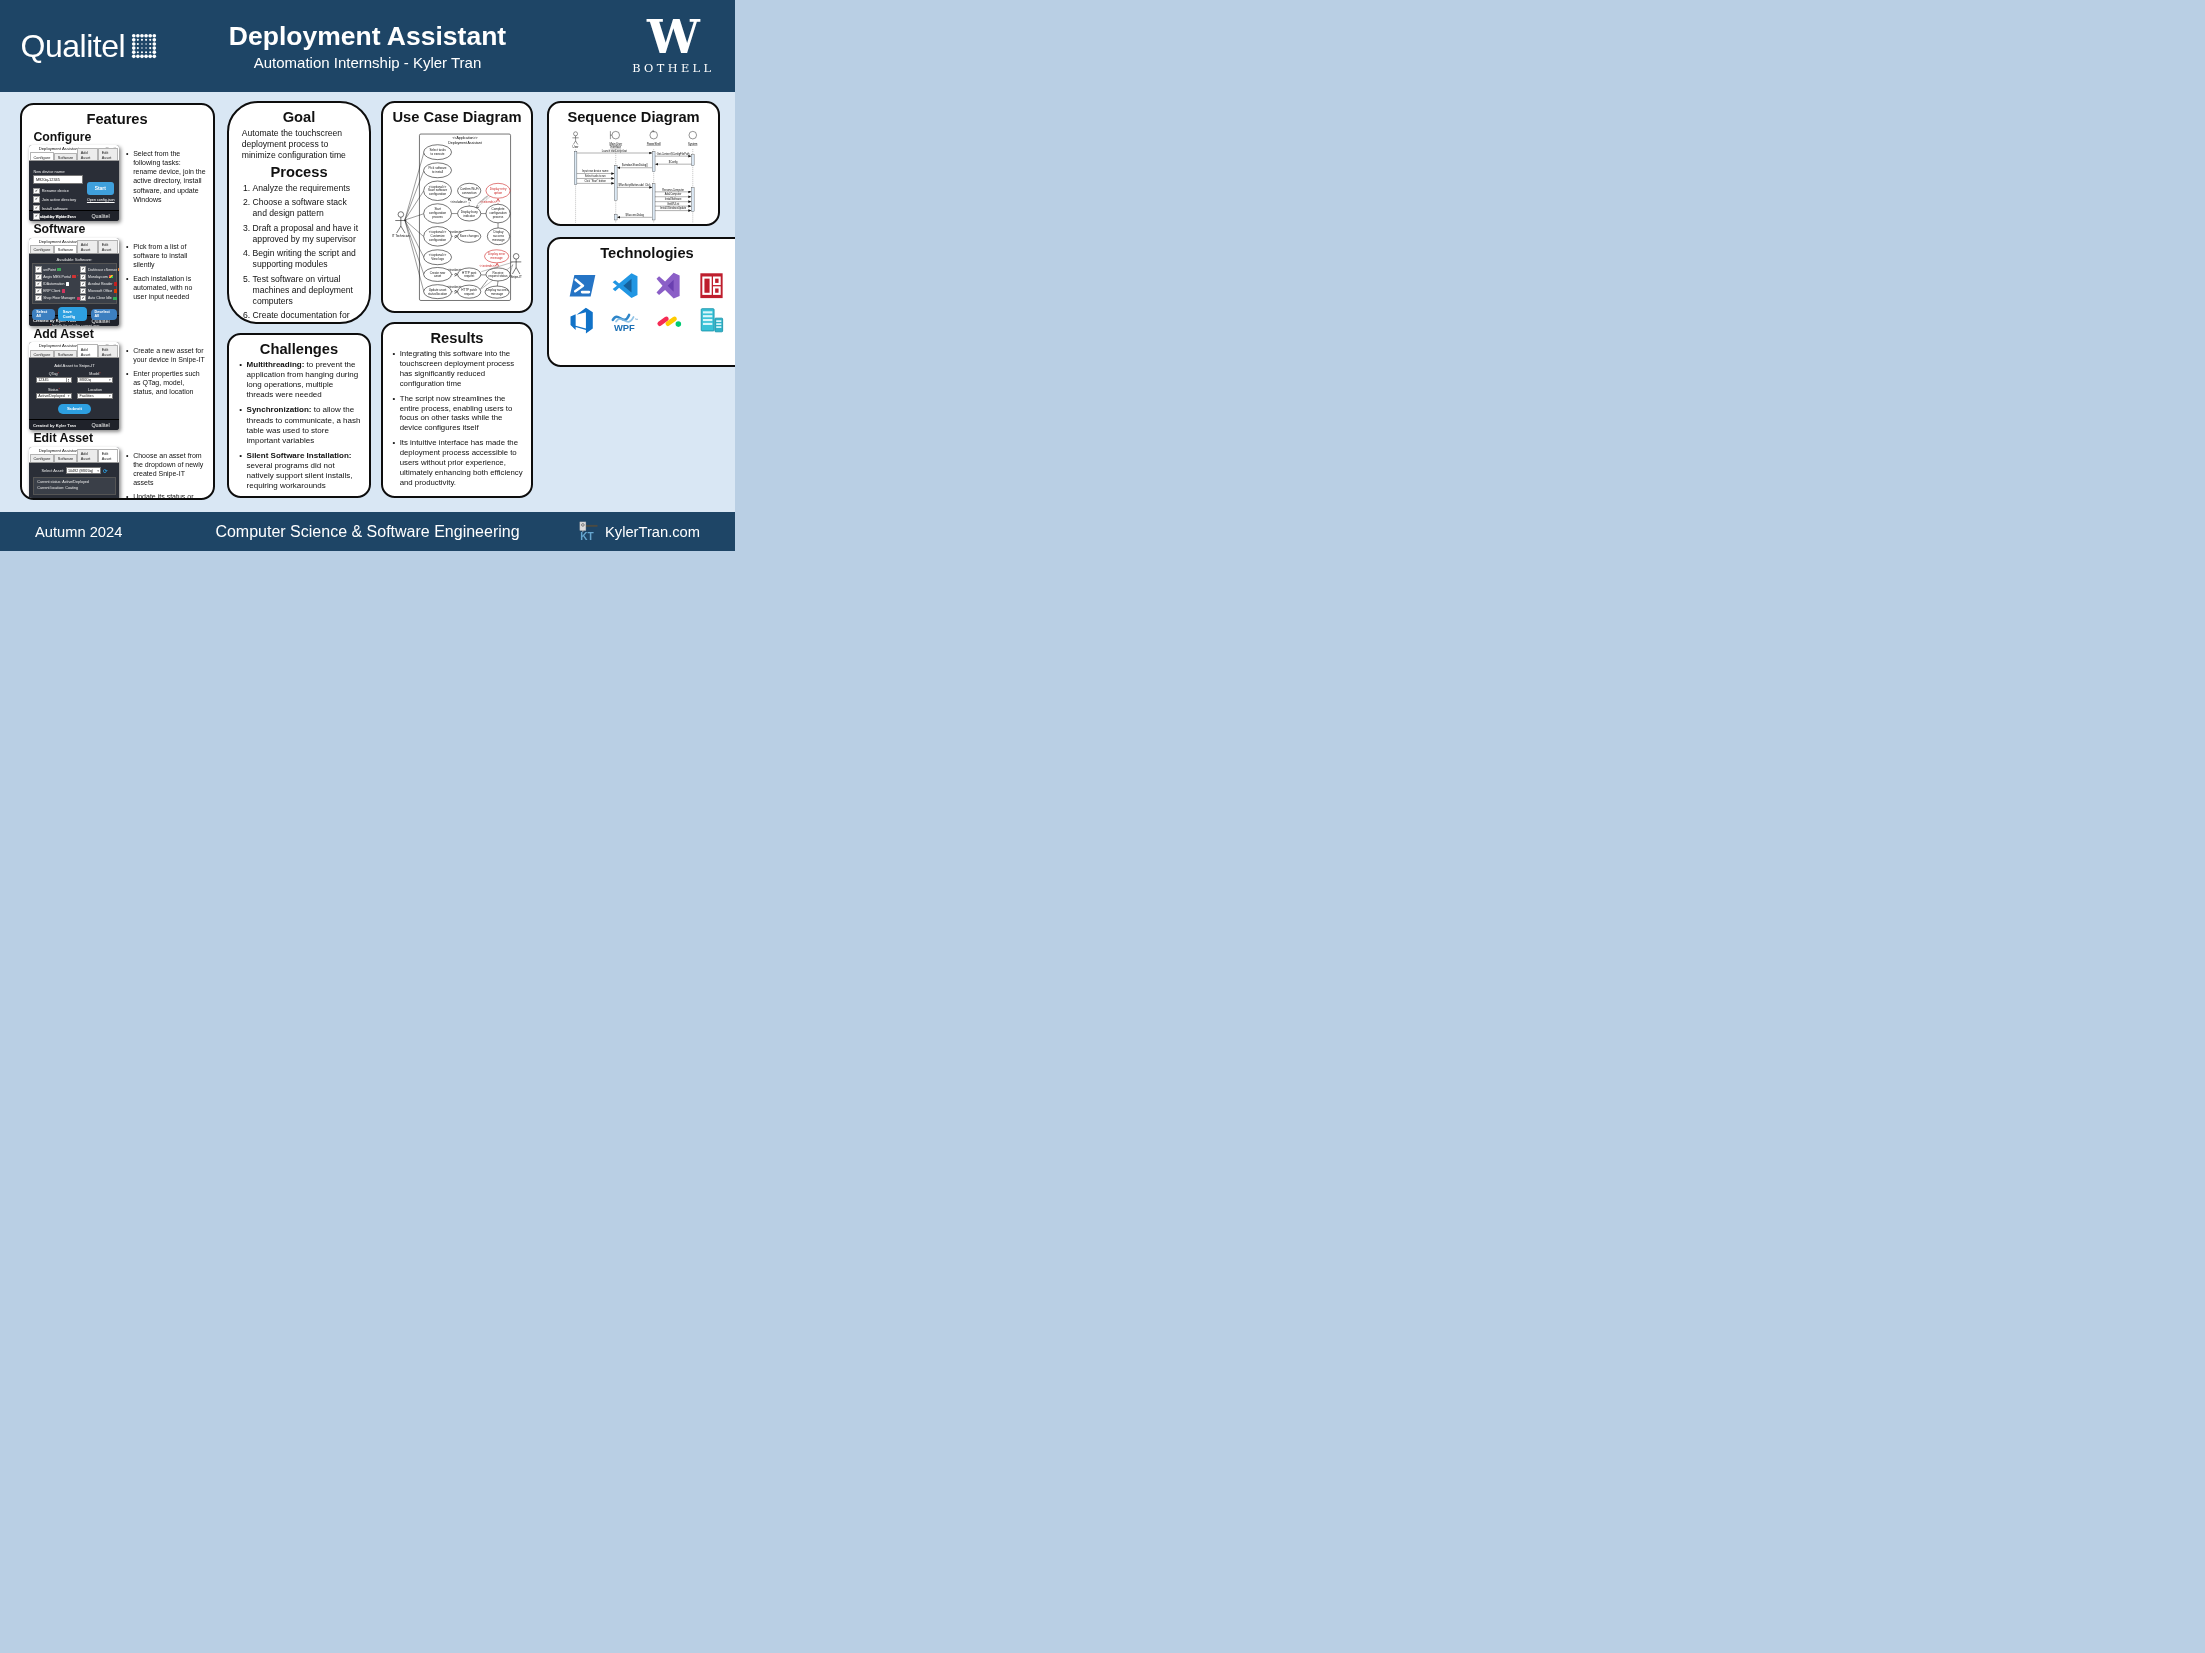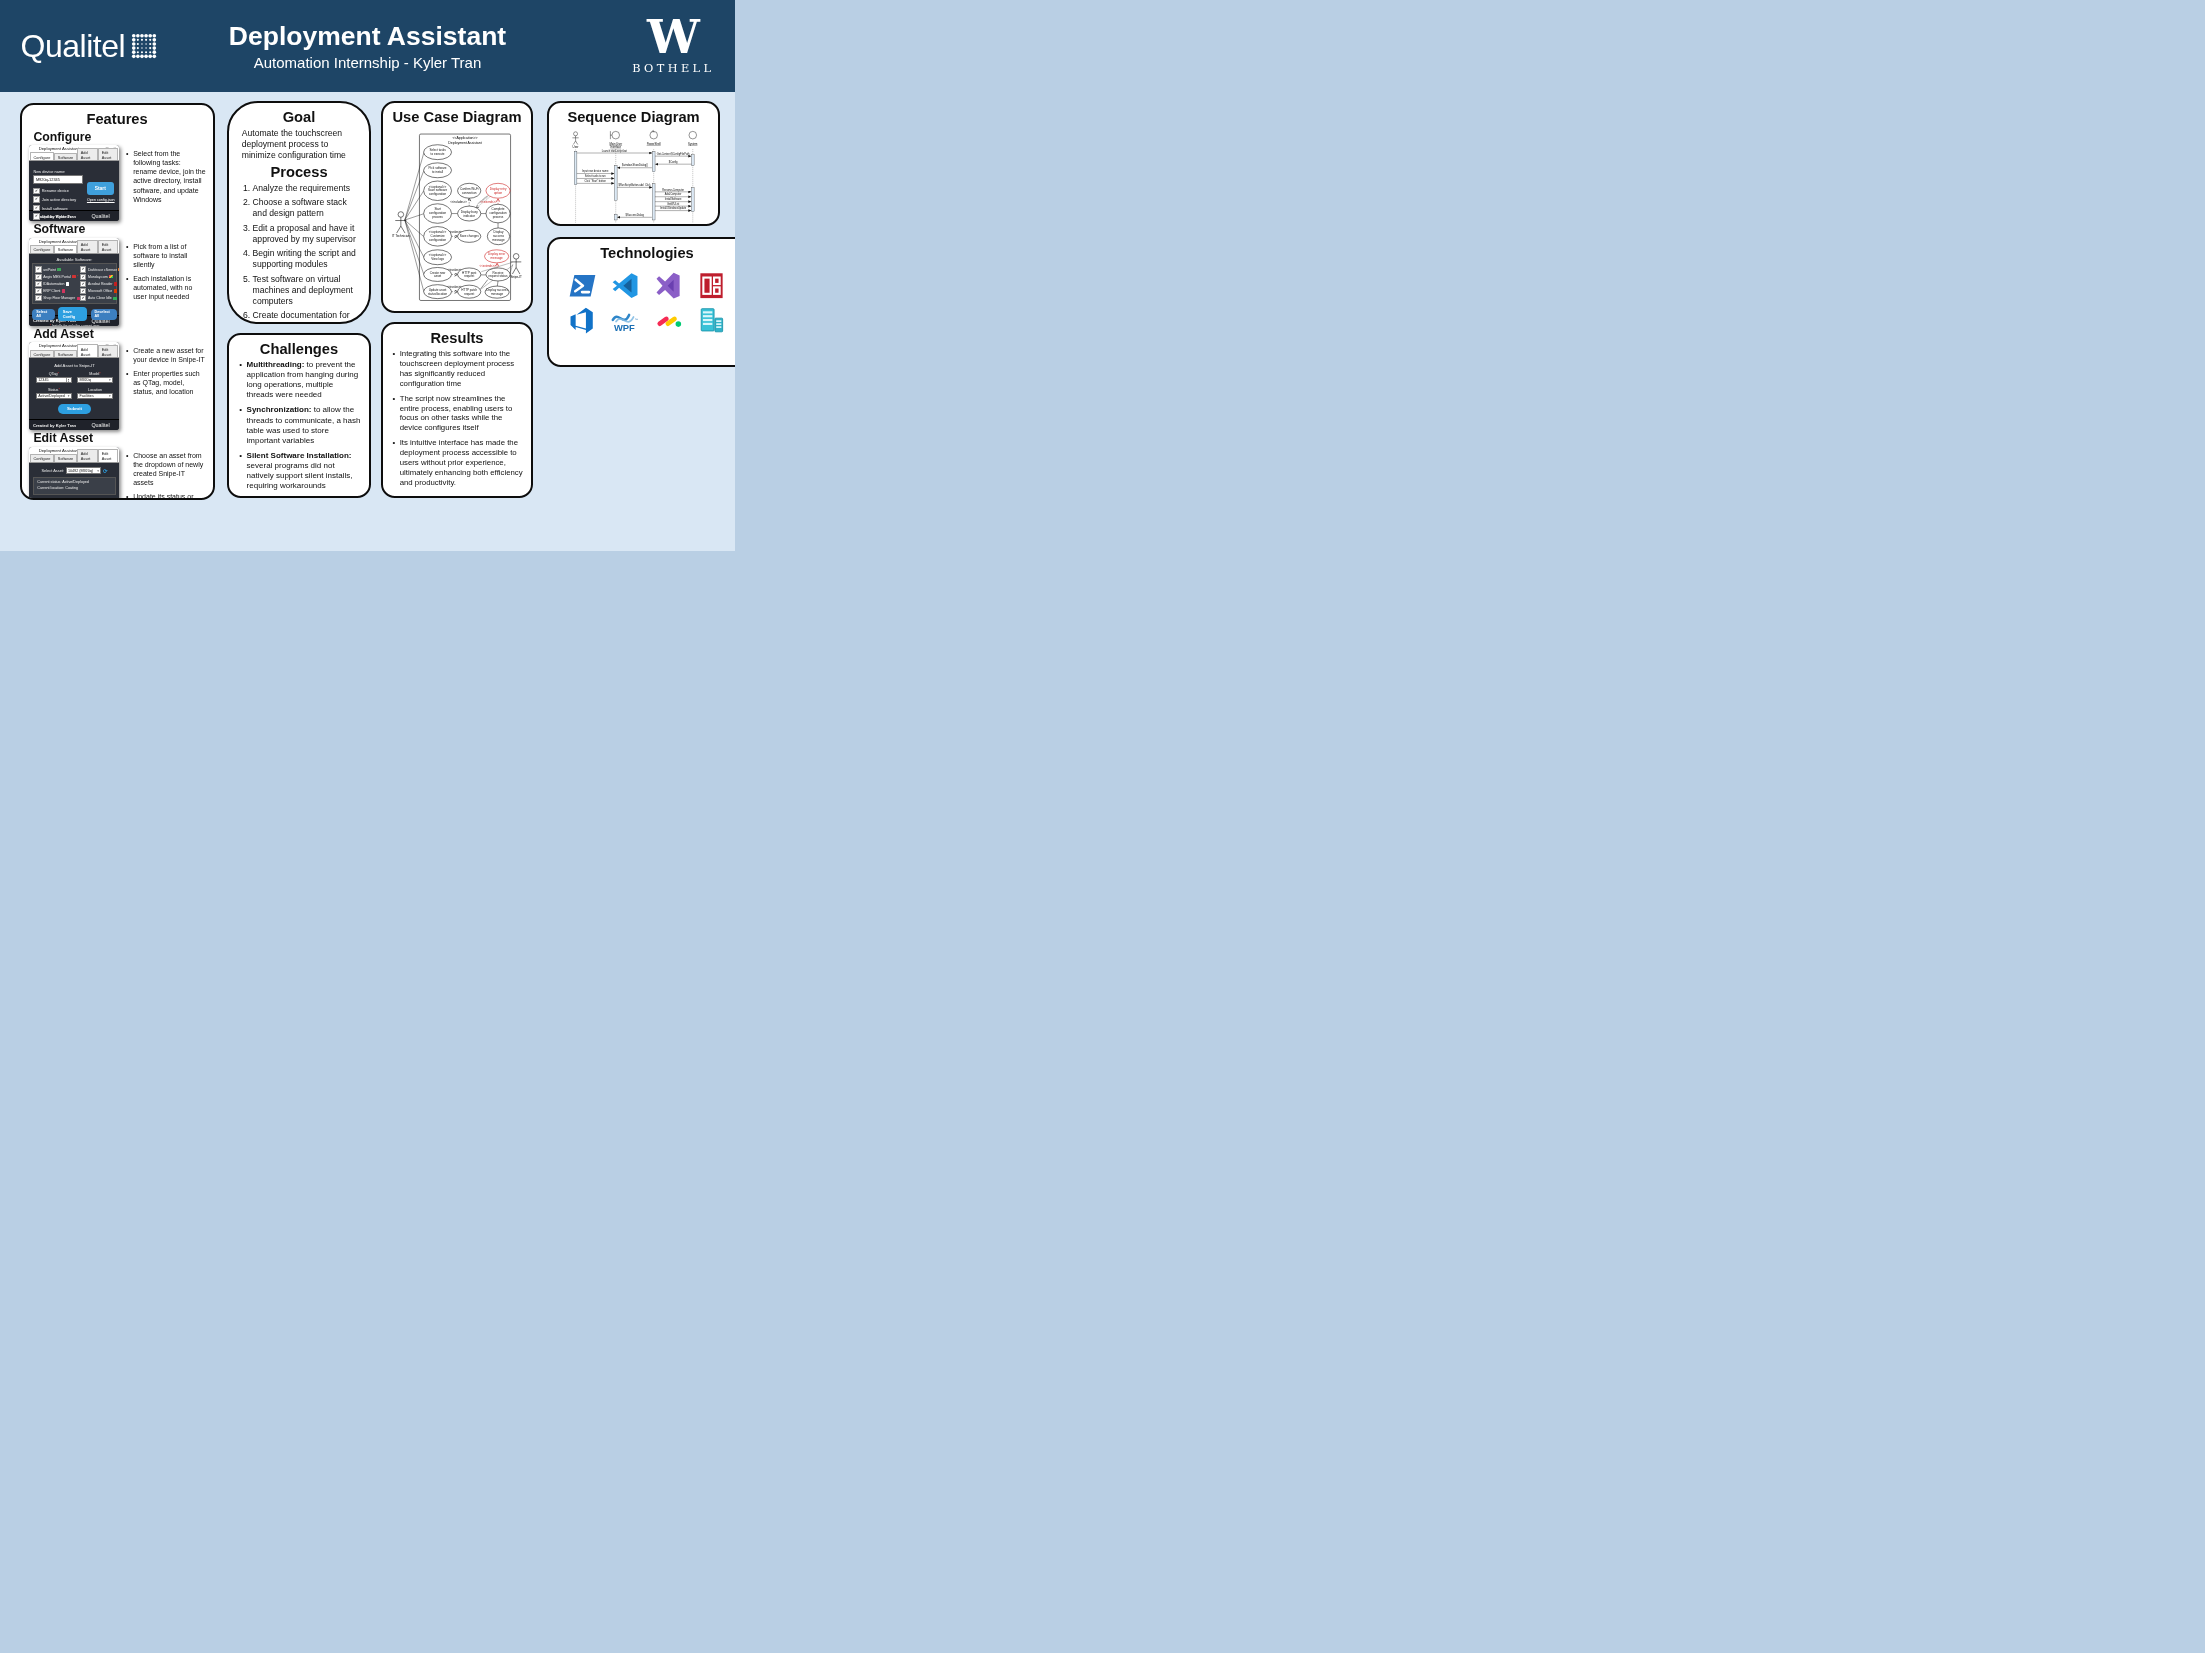--- a/index.html
+++ b/index.html
@@ -449,21 +449,21 @@
     </div>
   </section>
 
   <section class="panel" id="panel-goal">
     <h2 class="ptitle">Goal</h2>
     <p class="gtext">Automate the touchscreen deployment process to minimize configuration time</p>
     <h2 class="ptitle">Process</h2>
     <ol class="plist">
       <li>Analyze the requirements</li>
       <li>Choose a software stack and design pattern</li>
-      <li>Edit a proposal and have it approved by my supervisor</li>
+      <li>Draft a proposal and have it approved by my supervisor</li>
       <li>Begin writing the script and supporting modules</li>
       <li>Test software on virtual machines and deployment computers</li>
       <li>Create documentation for the updated procedure</li>
     </ol>
   </section>
 
   <section class="panel" id="panel-challenges">
     <h2 class="ptitle">Challenges</h2>
     <div class="chitems">
       <div class="bull"><b>Multithreading:</b> <span>to prevent the application from hanging during long operations, multiple threads were needed</span></div>
@@ -755,15 +755,29 @@
           <rect x="12" y="37" width="22" height="5" fill="#D9F6FA"></rect>
         <rect x="40" y="26" width="18" height="32" rx="2" fill="#2FB3C9" stroke="#1792A9" stroke-width="2"></rect>
         <rect x="43" y="31" width="12" height="4" fill="#D9F6FA"></rect>
           <rect x="43" y="38" width="12" height="4" fill="#D9F6FA"></rect>
           <rect x="43" y="45" width="12" height="4" fill="#D9F6FA"></rect>
       </svg>
     </div>
   </section>
 
 
+  <div class="ftr">
+    <span class="f-left">Autumn 2024</span>
+    <span class="f-center">Computer Science &amp; Software Engineering</span>
+    <span class="f-right">
+      <svg width="22.5" height="20.6" viewBox="0 0 60 52">
+        <rect x="10" y="9" width="42" height="5" fill="#4A4A42"></rect>
+        <rect x="5" y="1" width="16" height="23" fill="#DCDCDC" stroke="#AAA" stroke-width="1"></rect>
+        <circle cx="13" cy="9" r="3.5" fill="none" stroke="#333" stroke-width="1.5"></circle>
+        <polygon points="11,24 15,24 13,29" fill="#C9C9C9"></polygon>
+        <text x="6" y="49" font-size="27" font-weight="bold" fill="#66A6CF" font-family="Liberation Sans, sans-serif">KT</text>
+      </svg>
+      <span class="f-site">KylerTran.com</span>
+    </span>
+  </div>
 
 </div>
 
 
 </body></html>

